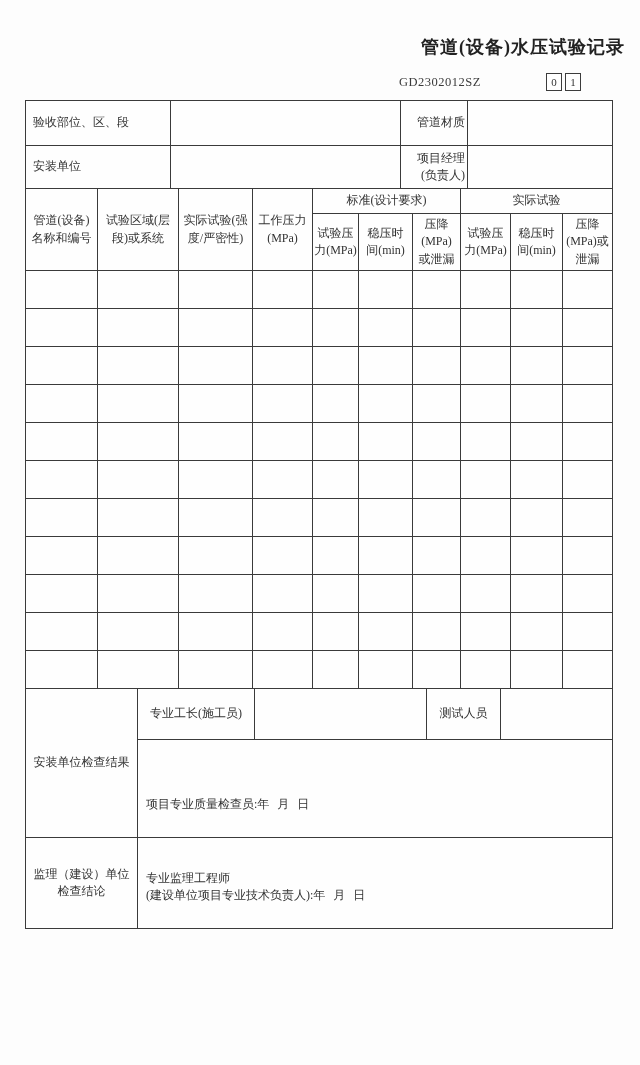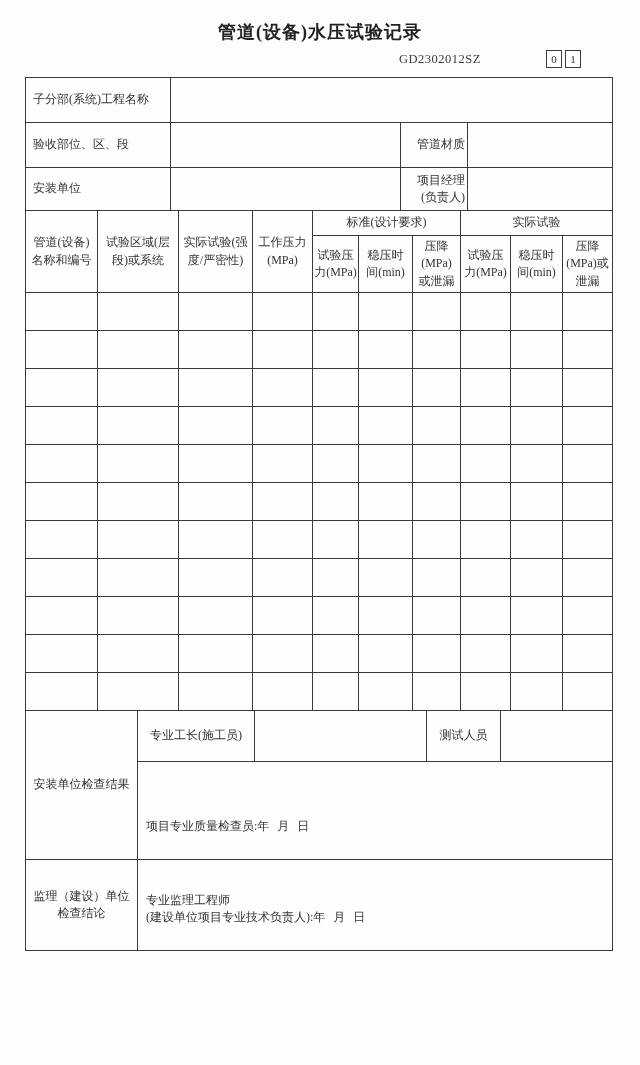--- a/index.html
+++ b/index.html
@@ -5,22 +5,22 @@
   html,body{margin:0;padding:0;}
   body{
     width:640px;height:1065px;
     background:#fdfdfd;
     font-family:"Liberation Serif","DejaVu Serif",serif;
     color:#333;
     -webkit-font-smoothing:antialiased;
   }
   .page{position:relative;width:640px;height:1065px;overflow:hidden;}
   .doc-title{
-    margin:0;padding-top:20px;
-    text-align:center;
+    margin:15px;padding-top:20px;
+    text-align:right;
     font-size:18px;font-weight:bold;color:#222;
     letter-spacing:1px;
   }
   .code-row{
     width:587px;margin:7px 0 8px 25px;
     height:18px;
     display:flex;align-items:center;
     position:relative;
     font-size:12.5px;color:#3a3a3a;
   }
@@ -80,24 +80,20 @@
   </div>
 
   <table class="t-top">
     <colgroup>
         <col style="width:145px">
         <col style="width:230px">
         <col style="width:67px">
         <col style="width:145px">
       </colgroup>
     <tbody>
-    <tr class="r2">
-      <td class="lbl">子分部(系统)工程名称</td>
-      <td colspan="3"></td>
-    </tr>
     <tr class="r3">
       <td class="lbl">验收部位、区、段</td>
       <td></td>
       <td class="lbl-c">管道材质</td>
       <td></td>
     </tr>
     <tr class="r4">
       <td class="lbl">安装单位</td>
       <td></td>
       <td class="lbl-c">项目经理

